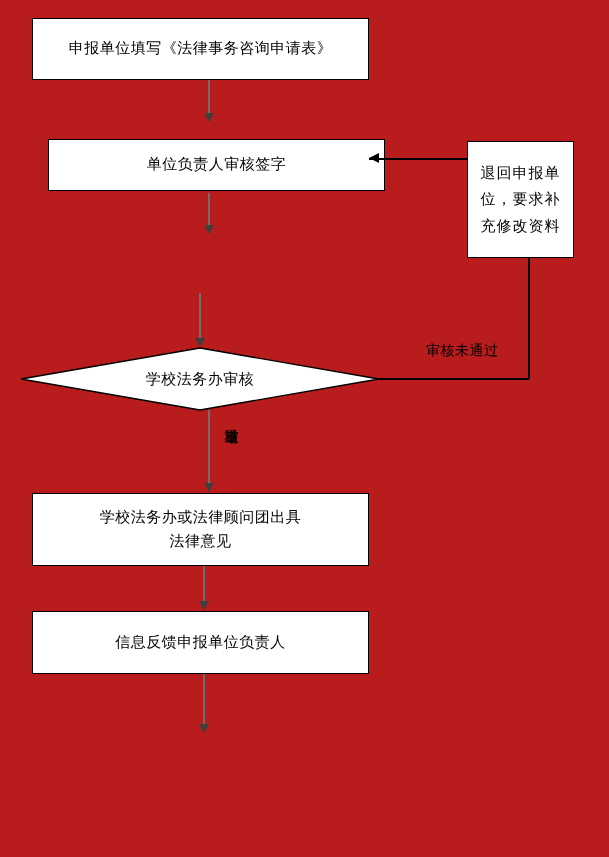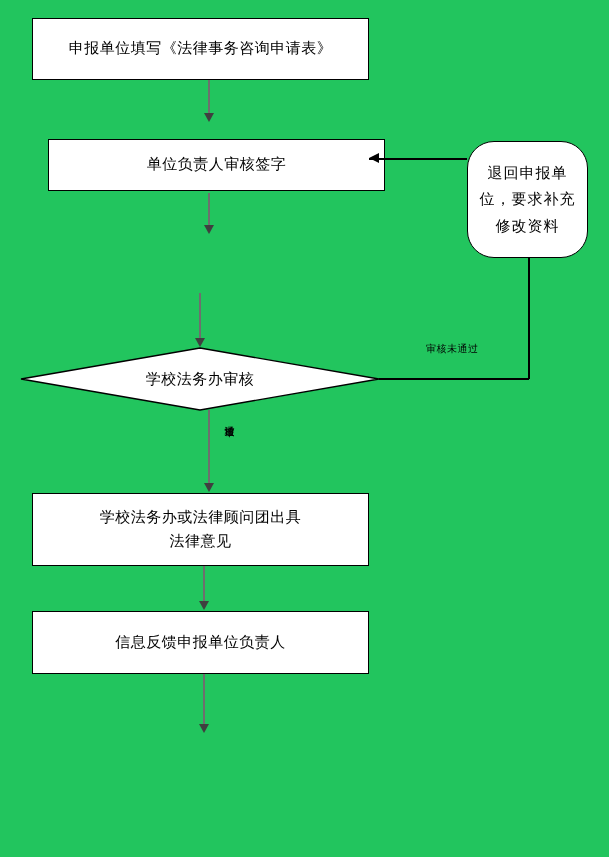--- a/index.html
+++ b/index.html
@@ -7,21 +7,21 @@
     padding: 0;
     background: #ffffff;
   }
   body {
     font-family: "Liberation Serif", "DejaVu Serif", serif;
   }
   #flow-canvas {
     position: relative;
     width: 609px;
     height: 857px;
-    background: #22c55e;
+    background: #b91c1c;
     overflow: hidden;
   }
   .node {
     position: absolute;
     box-sizing: border-box;
     border: 1px solid #000000;
     background: #ffffff;
     display: flex;
     align-items: center;
     justify-content: center;
@@ -36,22 +36,22 @@
     display: block;
     white-space: pre-line;
   }
   
   #node-apply      { left: 32px;  top: 18px;  width: 337px; height: 62px; }
   #node-sign       { left: 48px;  top: 123px; width: 337px; height: 52px; margin-top: 16px; }
   #node-submit     { left: 32px;  top: 235px; width: 337px; height: 58px; }
   #node-opinion    { left: 32px;  top: 493px; width: 337px; height: 73px; }
   #node-feedback   { left: 32px;  top: 611px; width: 337px; height: 63px; font-family: Liberation Serif, serif; }
   #node-archive    { left: 32px;  top: 734px; width: 337px; height: 63px; }
-  #node-return     { left: 467px; top: 141px; width: 121px; height: 117px;
-                     font-size: 15px; line-height: 1.75; letter-spacing: 1px; border-radius: 27px; }
+  #node-return     { left: 467px; top: 141px; width: 107px; height: 117px;
+                     font-size: 15px; line-height: 1.75; letter-spacing: 1px; }
 
   
   #node-review {
     position: absolute;
     left: 20px;
     top: 347px;
     width: 360px;
     height: 64px;
     text-align: right;
   }
@@ -92,21 +92,21 @@
     position: absolute;
     width: 0; height: 0;
     border-top: 5px solid transparent;
     border-bottom: 5px solid transparent;
     border-right: 10px solid #000000;
   }
 
   
   .edge-label {
     position: absolute;
-    font-size: 10px;
+    font-size: 14px;
     color: #000000;
     letter-spacing: 0.5px;
     white-space: nowrap;
   }
   #label-reject { left: 426px; top: 342px; }
   #label-pass {
     left: 224px;
     top: 418px;
     writing-mode: vertical-rl;
     text-orientation: upright;

